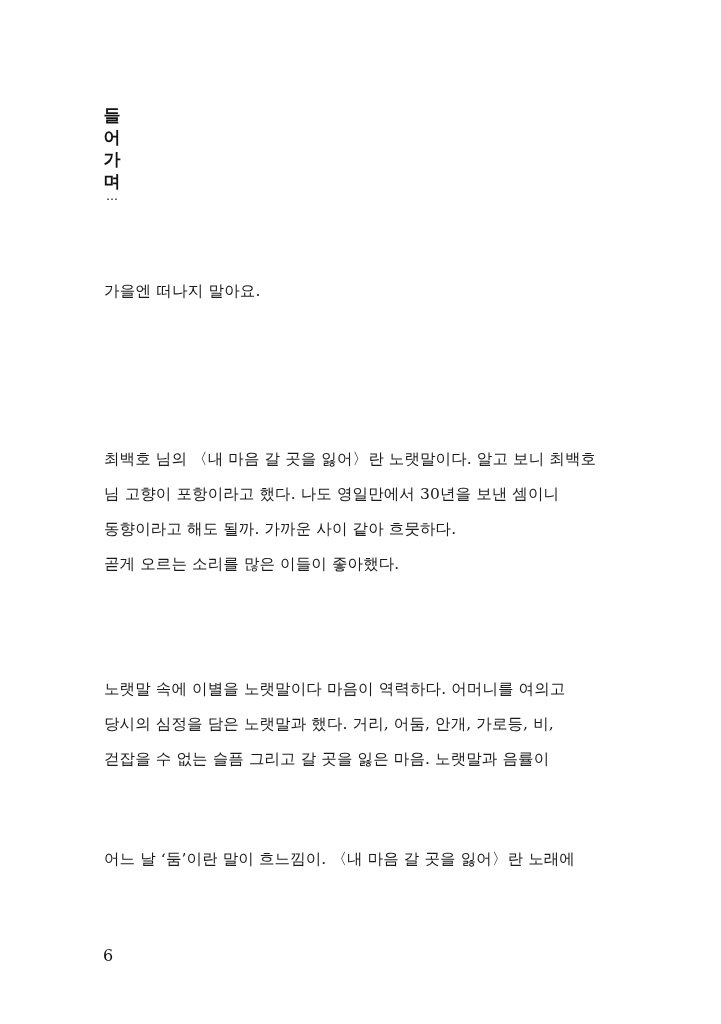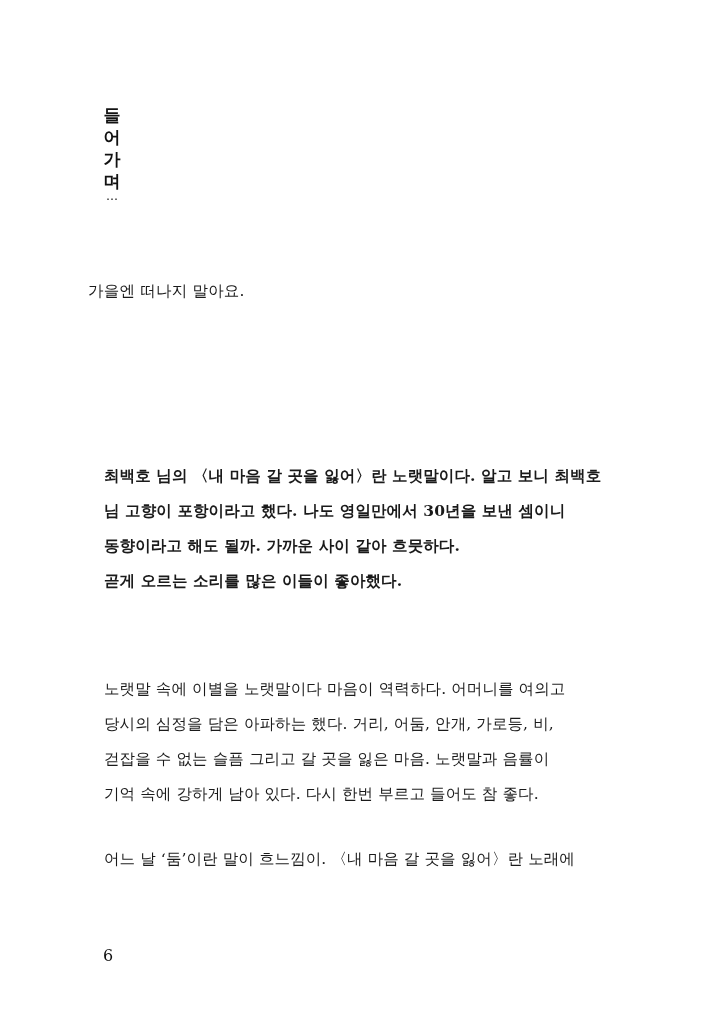--- a/index.html
+++ b/index.html
@@ -40,37 +40,37 @@
     }
     .chapter-title .ellipsis {
       font-weight: normal;
       font-size: 12px;
       line-height: 12px;
       letter-spacing: 0px;
       margin-top: -2px;
     }
     .poem {
       position: absolute;
-      left: 88px;
+      left: 104px;
       top: 276px;
       font-size: 15.5px;
       line-height: 31px;
       letter-spacing: 0.2px;
     }
     .poem .line { display: block; white-space: nowrap; }
     .body-text {
       position: absolute;
       left: 104px;
       width: 500px;
       font-size: 15.5px;
       line-height: 35px;
       letter-spacing: 0.1px;
     }
     .body-text .line { display: block; white-space: nowrap; }
-    .p1 { top: 458px; font-weight: bold; }
+    .p1 { top: 442px; }
     .p2 { top: 672px; }
     .p3 { top: 842px; }
     .page-number {
       position: absolute;
       left: 103px;
       top: 946px;
       font-size: 16px;
       line-height: 20px;
       color: #111;
     }
@@ -94,23 +94,22 @@
 
   <div class="body-text p1">
     <span class="line">최백호 님의 〈내 마음 갈 곳을 잃어〉란 노랫말이다. 알고 보니 최백호</span>
     <span class="line">님 고향이 포항이라고 했다. 나도 영일만에서 30년을 보낸 셈이니</span>
     <span class="line">동향이라고 해도 될까. 가까운 사이 같아 흐뭇하다.</span>
     <span class="line">곧게 오르는 소리를 많은 이들이 좋아했다.</span>
   </div>
 
   <div class="body-text p2">
     <span class="line">노랫말 속에 이별을 노랫말이다 마음이 역력하다. 어머니를 여의고</span>
-    <span class="line">당시의 심정을 담은 아파하는 했다. 거리, 어둠, 안개, 가로등, 비,</span>
+    <span class="line">당시의 심정을 담은 노랫말과 했다. 거리, 어둠, 안개, 가로등, 비,</span>
     <span class="line">걷잡을 수 없는 슬픔 그리고 갈 곳을 잃은 마음. 노랫말과 음률이</span>
-    <span class="line">기억 속에 강하게 남아 있다. 다시 한번 부르고 들어도 참 좋다.</span>
   </div>
 
   <div class="body-text p3">
     <span class="line">어느 날 ‘둠’이란 말이 흐느낌이. 〈내 마음 갈 곳을 잃어〉란 노래에</span>
   </div>
 
   <div class="page-number">6</div>
 
 </div>
 

